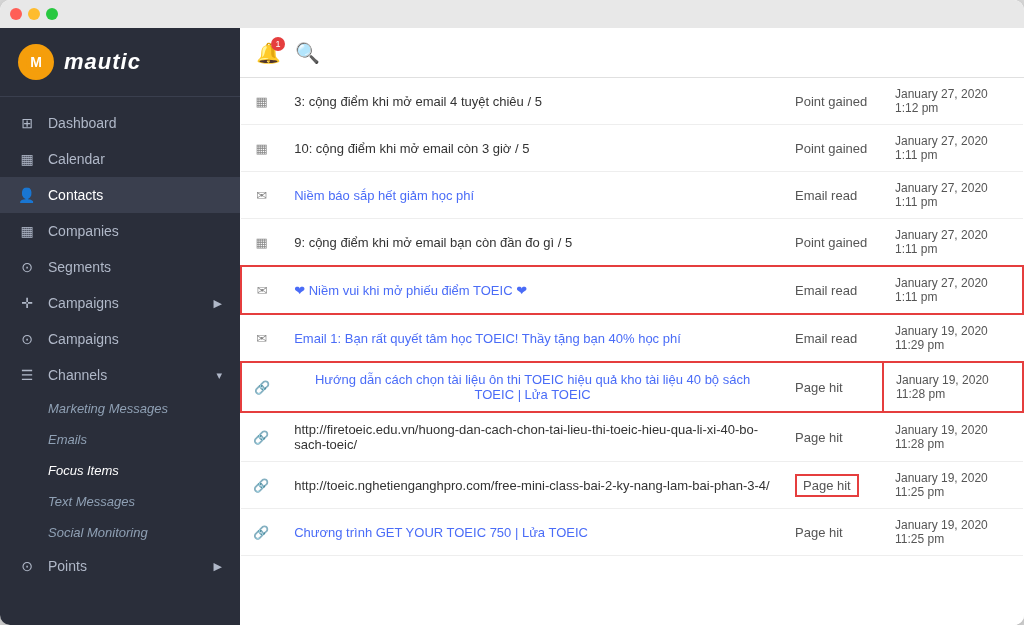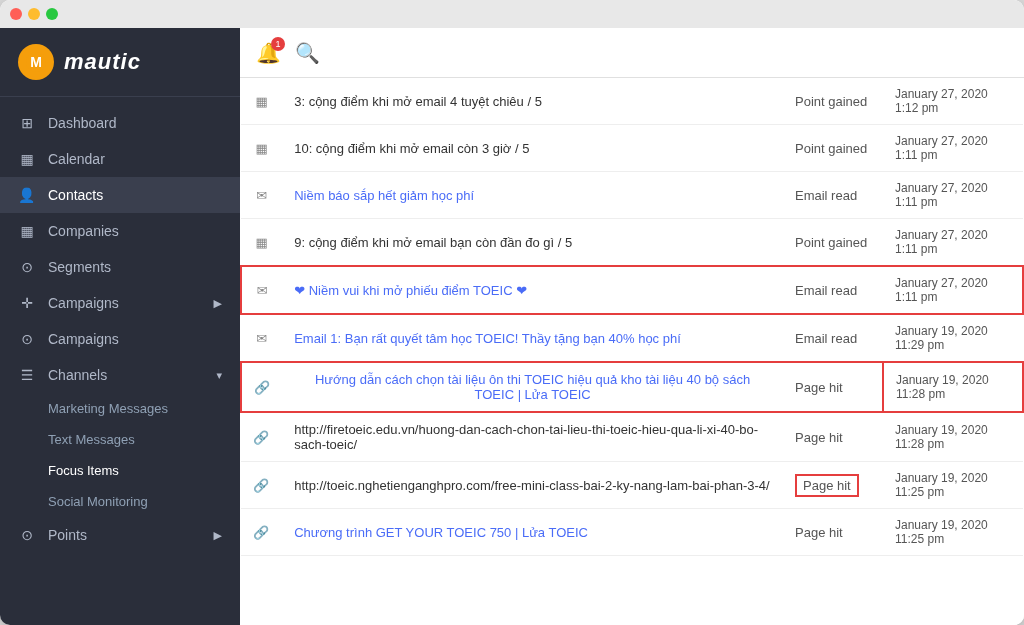--- a/index.html
+++ b/index.html
@@ -87,20 +87,21 @@
       position: relative;
     }
     .nav-item.active { background: #3a3f4e; color: #fff; }
     .nav-item .nav-icon { width: 18px; text-align: center; font-size: 14px; }
     .nav-item .arrow { margin-left: auto; font-size: 11px; }
     .sub-item {
       padding: 8px 26px 8px 48px;
       font-size: 13px;
       color: #8fa0b4;
       cursor: pointer;
+      font-style: italic;
     }
     .sub-item.highlighted { color: #fff; font-weight: 500; }
     
     .main-content {
       flex: 1;
       display: flex;
       flex-direction: column;
       background: #f5f5f5;
       overflow: hidden;
     }
@@ -224,24 +225,27 @@
         <div class="nav-item">
           <span class="nav-icon">☰</span>
           <span>Channels</span>
           <span class="arrow">▾</span>
         </div>
 
         <div class="sub-item">
           <span>Marketing Messages</span>
         </div>
         <div class="sub-item">
-          <span>Text Messages</span>
+          <span>Emails</span>
         </div>
         <div class="sub-item highlighted">
           <span>Focus Items</span>
+        </div>
+        <div class="sub-item">
+          <span>Text Messages</span>
         </div>
         <div class="sub-item">
           <span>Social Monitoring</span>
         </div>
 
         <div class="nav-item">
           <span class="nav-icon">⊙</span>
           <span>Points</span>
           <span class="arrow">▶</span>
         </div>

